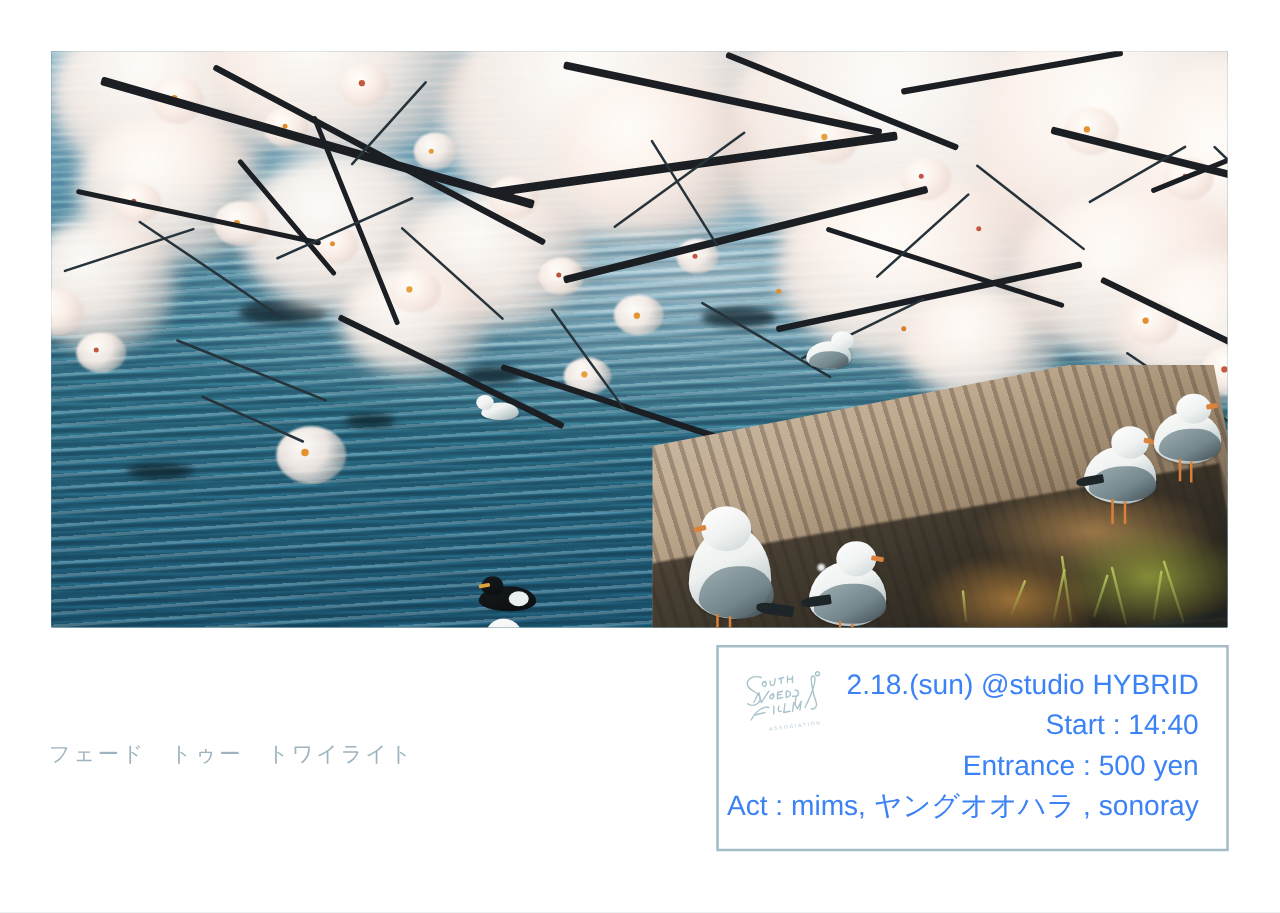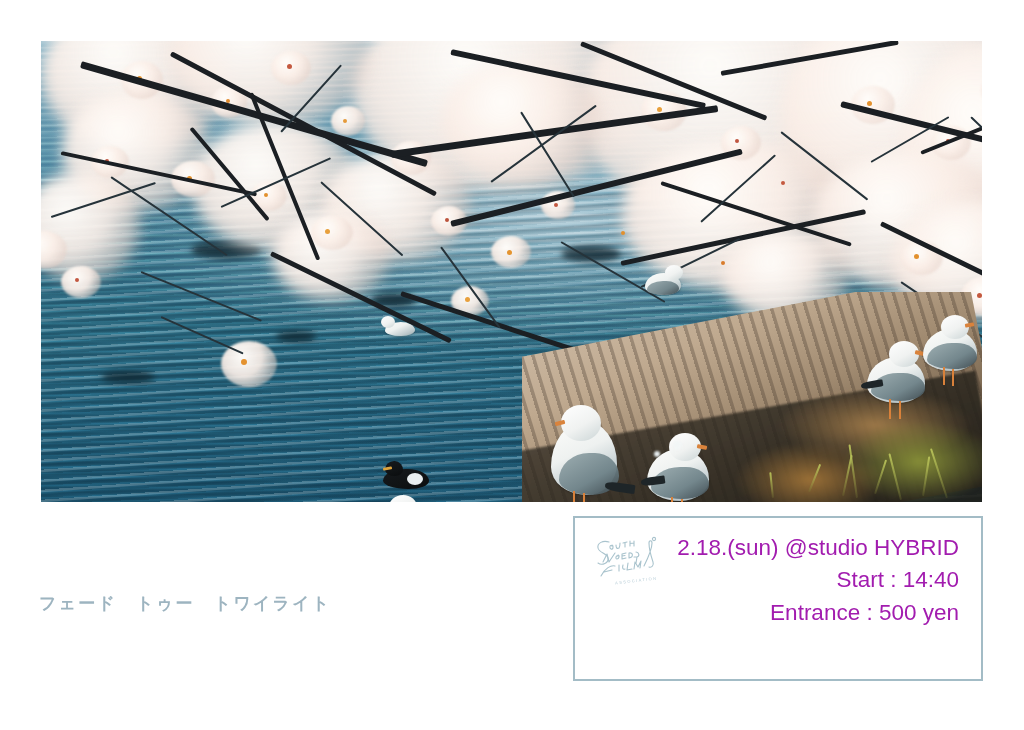--- a/index.html
+++ b/index.html
@@ -235,21 +235,20 @@
     white-space: nowrap;
   }
   .subtitle {
     position: absolute;
     left: 39px;
     top: 592px;
     font-size: 17px;
     letter-spacing: 2.2px;
     color: #9db4c0;
     white-space: nowrap;
-    font-weight: bold;
   }
   .blurb {
     position: absolute;
     left: 39px;
     top: 637px;
     width: 256px;
     font-size: 11.2px;
     line-height: 1.62;
     color: #6f8e99;
     letter-spacing: 0.1px;
@@ -268,21 +267,21 @@
   }
   .info-lines {
     position: absolute;
     right: 22px;
     top: 14px;
     text-align: right;
   }
   .info-line {
     font-size: 22.5px;
     line-height: 1.44;
-    color: #a21caf;
+    color: #3b82f6;
     white-space: nowrap;
   }
   .info-line.act { font-size: 22.5px; }
 
   
   .logo {
     position: absolute;
     left: 14px;
     top: 14px;
     width: 100px;
@@ -535,16 +534,17 @@
         <path d="M55 34 C59 26 63 17 63 11 C63 8 60 8 60 11 C60 16 62 24 64 30 C65 33 63 36 60 35"></path>
         <circle cx="65" cy="7" r="1.6"></circle>
       </svg>
       <div class="logo-sub">ASSOCIATION</div>
     </div>
 
     <div class="info-lines">
       <div class="info-line">2.18.(sun) @studio HYBRID</div>
       <div class="info-line">Start : 14:40</div>
       <div class="info-line">Entrance : 500 yen</div>
+      <div class="info-line act">Act : mims, ヤングオオハラ , sonoray</div>
     </div>
   </div>
 
 </div>
 
 </body></html>

